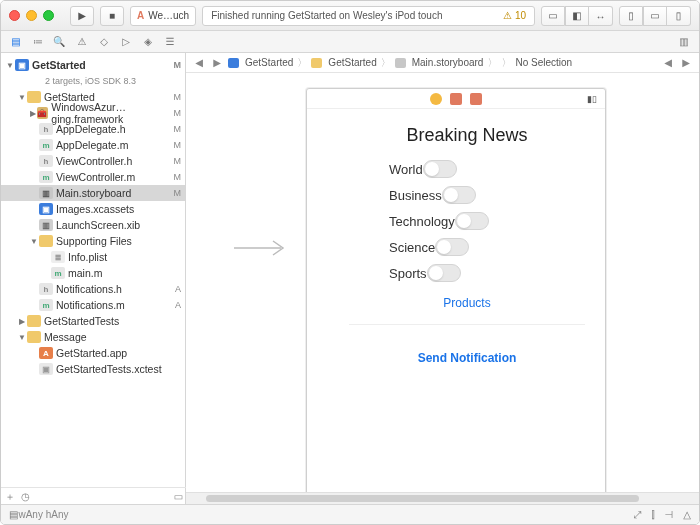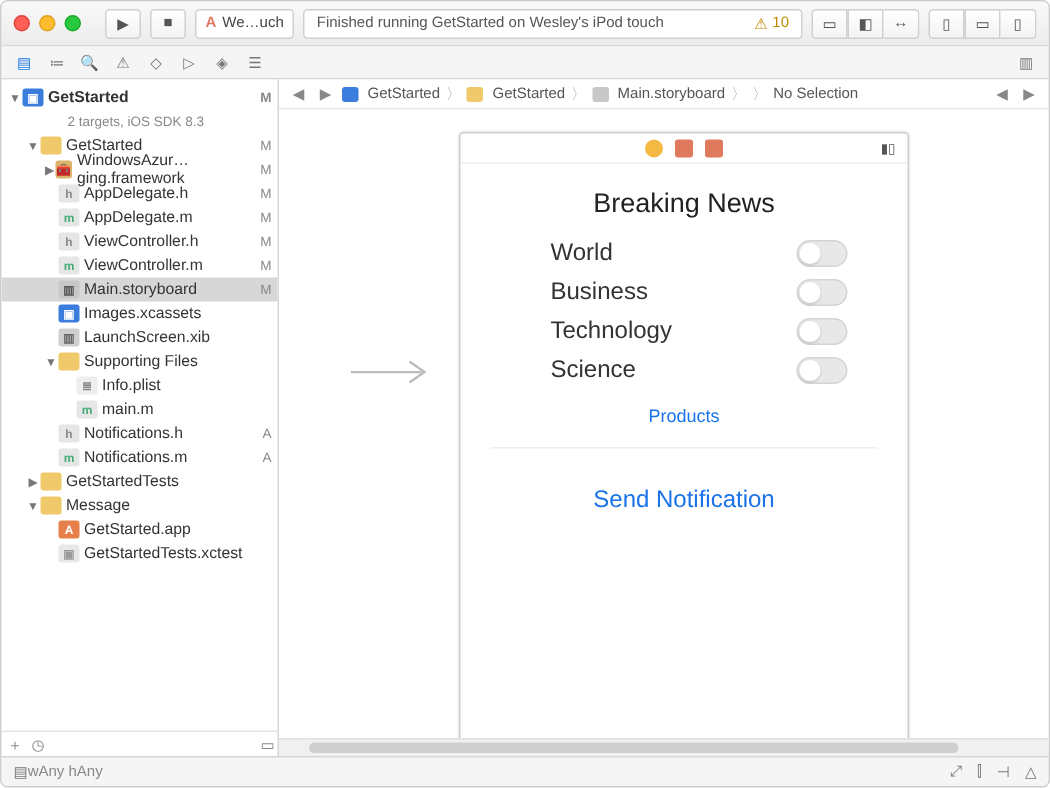--- a/index.html
+++ b/index.html
@@ -52,29 +52,29 @@
   .jumpbar .navbtn { width: 14px; text-align: center; color: #888; }
   .canvas-wrap { flex: 1; position: relative; background: #fff; overflow: hidden; }
   .arrow { position: absolute; left: 45px; top: 160px; color: #aaa; }
   .phone { position: absolute; left: 120px; top: 15px; width: 300px; height: 420px; border: 1px solid #cfcfcf; border-radius: 3px; background: #fff; display: flex; flex-direction: column; box-shadow: 0 0 0 1px #eee; }
   .phone-top { height: 20px; display: flex; align-items: center; justify-content: center; gap: 8px; border-bottom: 1px solid #eee; font-size: 9px; color: #e08b1a; position:relative;}
   .battery { position: absolute; right: 8px; color: #555; font-size: 9px; }
   .top-icon { width: 12px; height: 12px; border-radius: 2px; }
   .ti1 { background: #f4b942; border-radius: 50%; }
   .ti2 { background: #e07a5f; }
   .ti3 { background: #e07a5f; }
-  .phone-body { flex: 1; padding: 10px 20px; display: flex; flex-direction: column; align-items: center; }
+  .phone-body { flex: 1; padding: 10px 20px; display: flex; flex-direction: column; align-items: center; margin-left: 22px; }
   .bn-title { font-size: 18px; font-weight: 400; color: #222; margin: 6px 0 10px; }
-  .toggle-row { width: 100%; display: flex; align-items: center; justify-content: space-between; padding: 4px 20px 4px 40px; font-size: 16px; color: #333; }
+  .toggle-row { width: 100%; display: flex; align-items: center; padding: 4px 20px 4px 40px; font-size: 13px; color: #333; }
   .switch { width: 34px; height: 18px; border-radius: 9px; background: #e8e8e8; border: 1px solid #d4d4d4; position: relative; }
   .switch::after { content: ""; position: absolute; left: 1px; top: 1px; width: 14px; height: 14px; border-radius: 50%; background: #fff; box-shadow: 0 1px 2px rgba(0,0,0,0.15); }
   .sub-btn { color: #1a73e8; font-size: 12px; margin-top: 10px; }
   .divider { height: 1px; background: #eee; width: 100%; margin: 14px 0; }
   .msg-input { width: 100%; height: 24px; border: 1px solid #ddd; border-radius: 4px; padding: 0 8px; font-size: 11px; color: #bbb; display: flex; align-items: center; }
-  .send-btn { color: #1a73e8; font-size: 16px; margin-top: 12px; }
+  .send-btn { color: #1a73e8; font-size: 12px; margin-top: 12px; font-weight: bold; }
   .hscroll { height: 12px; background: #f0f0f0; border-top: 1px solid #e0e0e0; position: relative; }
   .hscroll-thumb { position: absolute; left: 20px; right: 60px; top: 2px; bottom: 2px; background: #cfcfcf; border-radius: 4px; }
   
   .bottombar { height: 20px; background: #f5f5f5; border-top: 1px solid #d6d6d6; display: flex; align-items: center; font-size: 10px; color: #777; padding: 0 8px; }
   .bottombar .center { flex: 1; text-align: left; color: #888; }
   .bottombar .right { display: flex; gap: 10px; }
   .sidefoot { height: 18px; border-top: 1px solid #e4e4e4; display: flex; align-items: center; padding: 0 4px; gap: 6px; font-size: 10px; color: #888; }
   .sidefoot input { flex: 1; border: none; background: transparent; font-size: 10px; height: 14px; outline: none; }
 </style>
 </head>
@@ -299,20 +299,24 @@
                 <div class="switch"></div>
               </div>
               <div class="toggle-row">
                 <span>Technology</span>
                 <div class="switch"></div>
               </div>
               <div class="toggle-row">
                 <span>Science</span>
                 <div class="switch"></div>
               </div>
+              <div class="toggle-row">
+                <span>Sports</span>
+                <div class="switch"></div>
+              </div>
             </div>
           <div class="sub-btn">Products</div>
           <div class="divider"></div>
           <div class="send-btn">Send Notification</div>
         </div>
       </div>
     </div>
     <div class="hscroll">
       <div class="hscroll-thumb"></div>
     </div>

